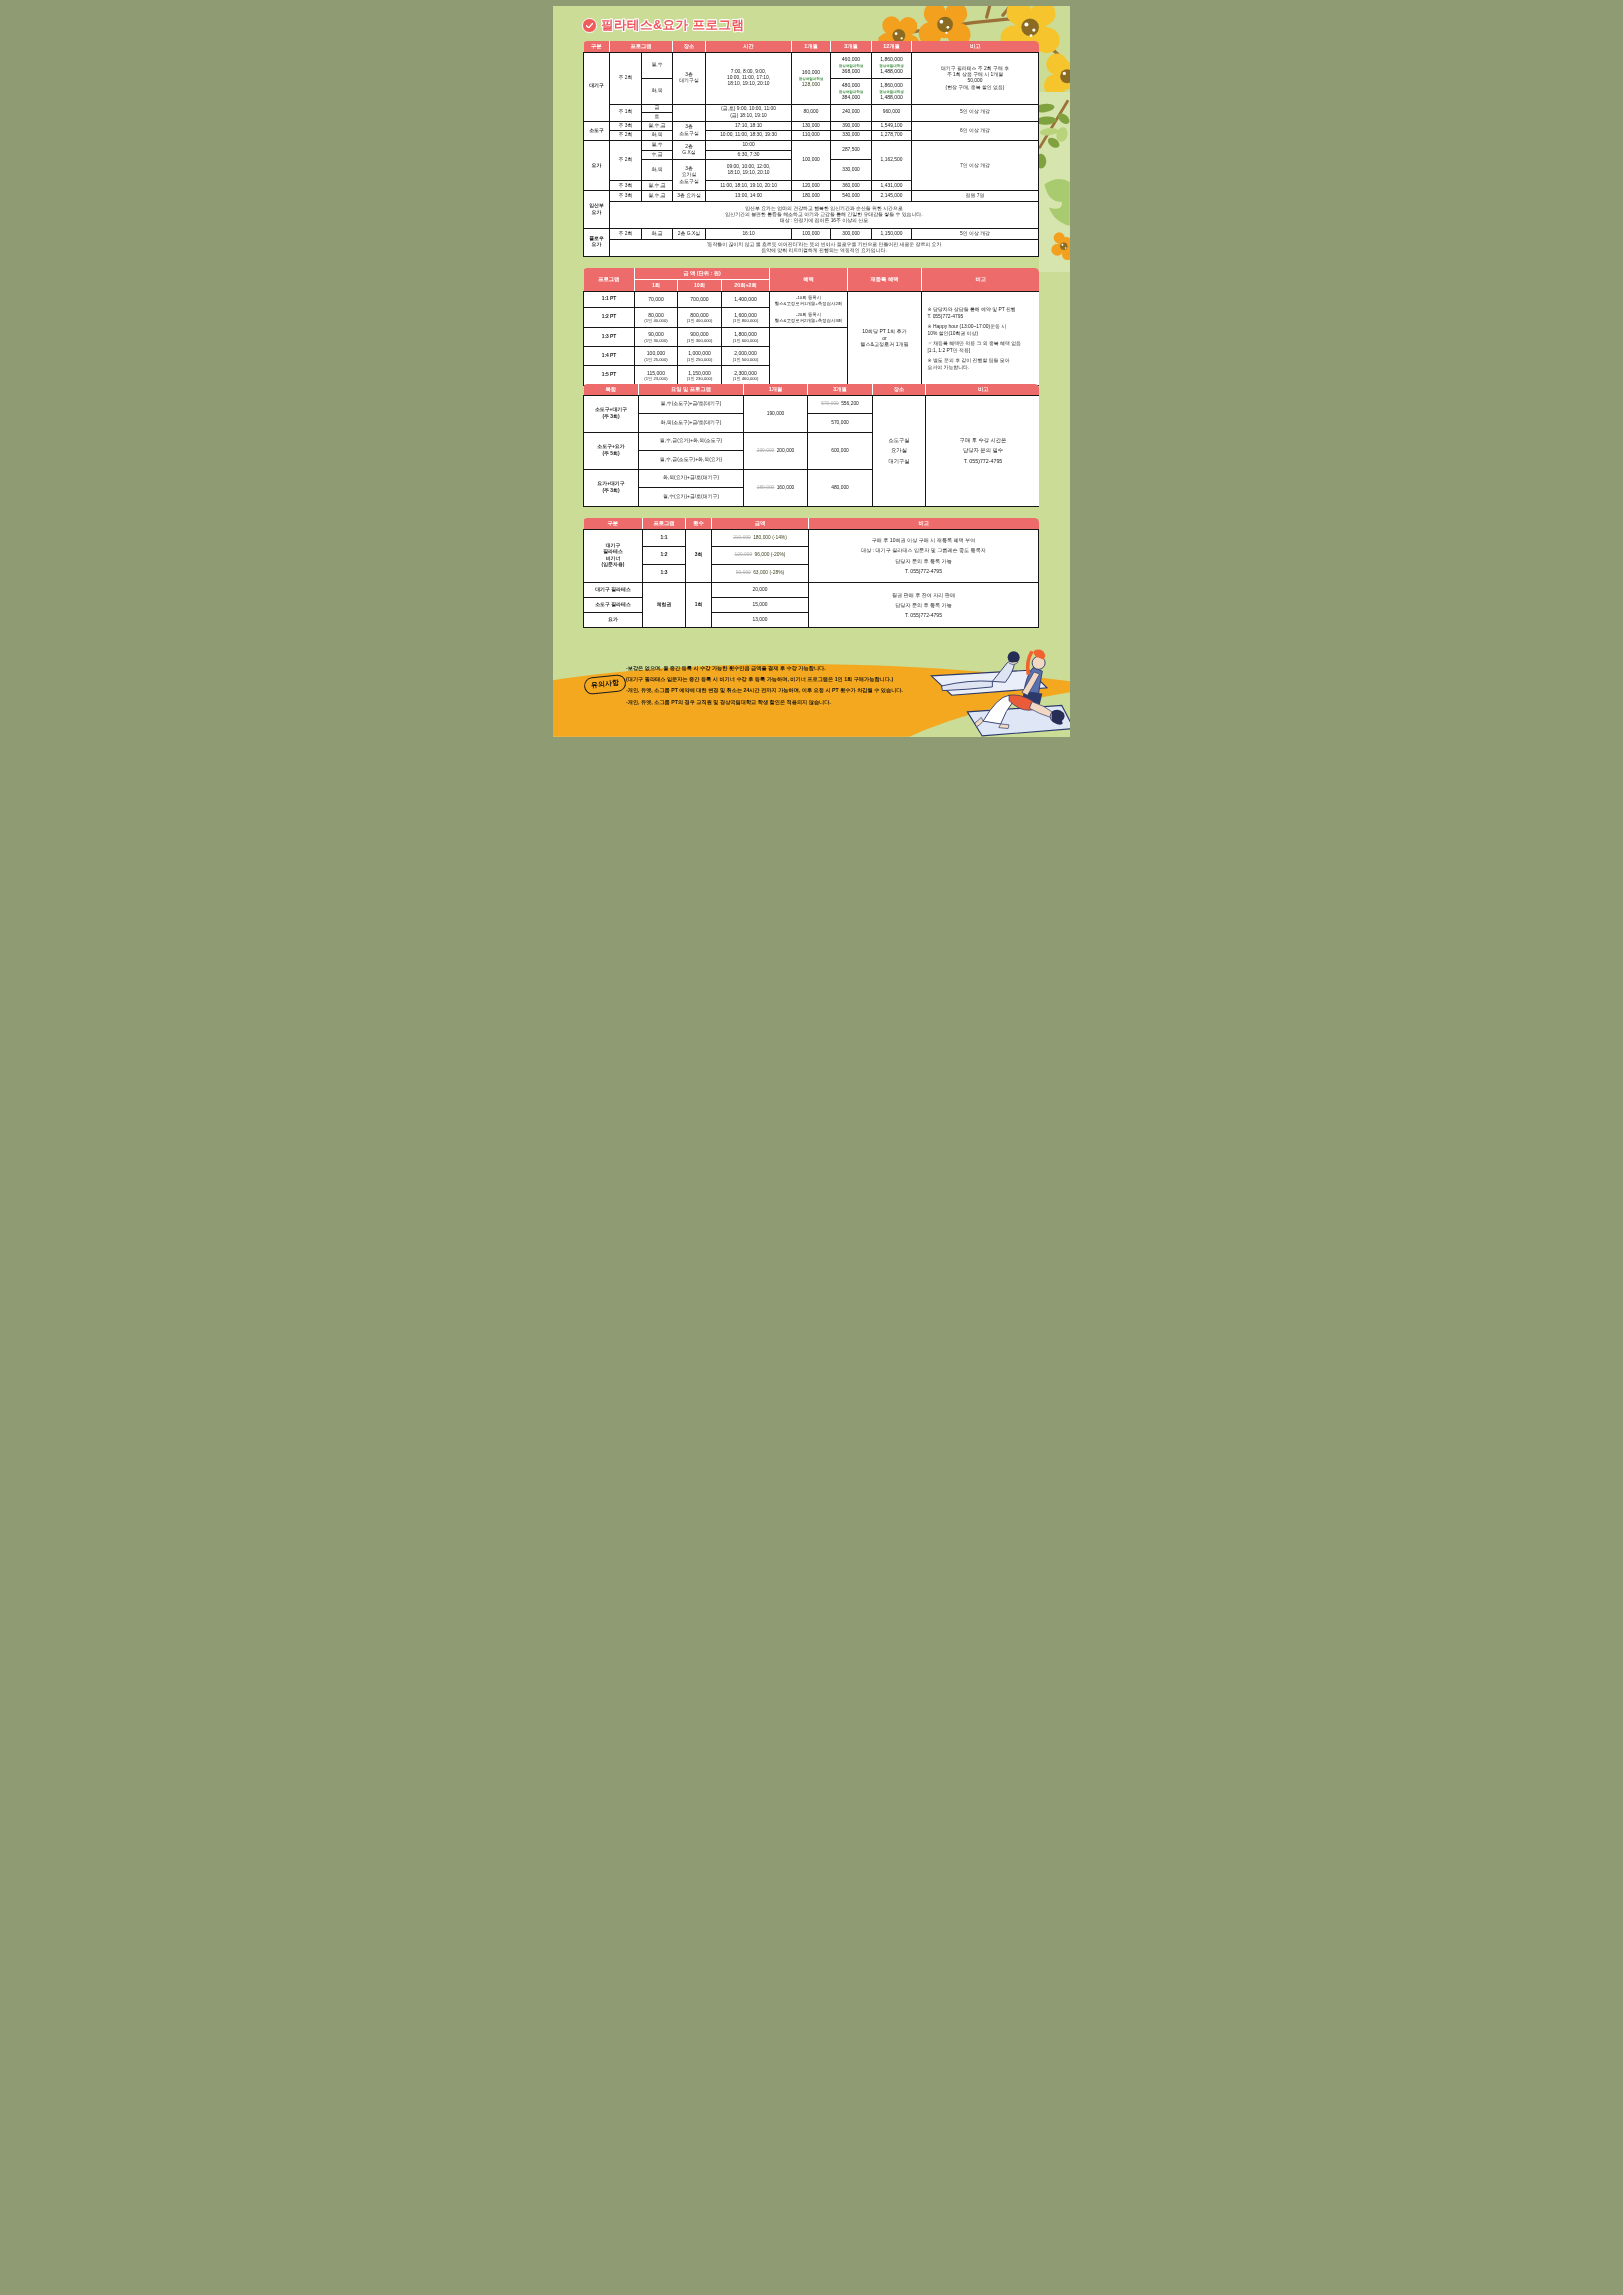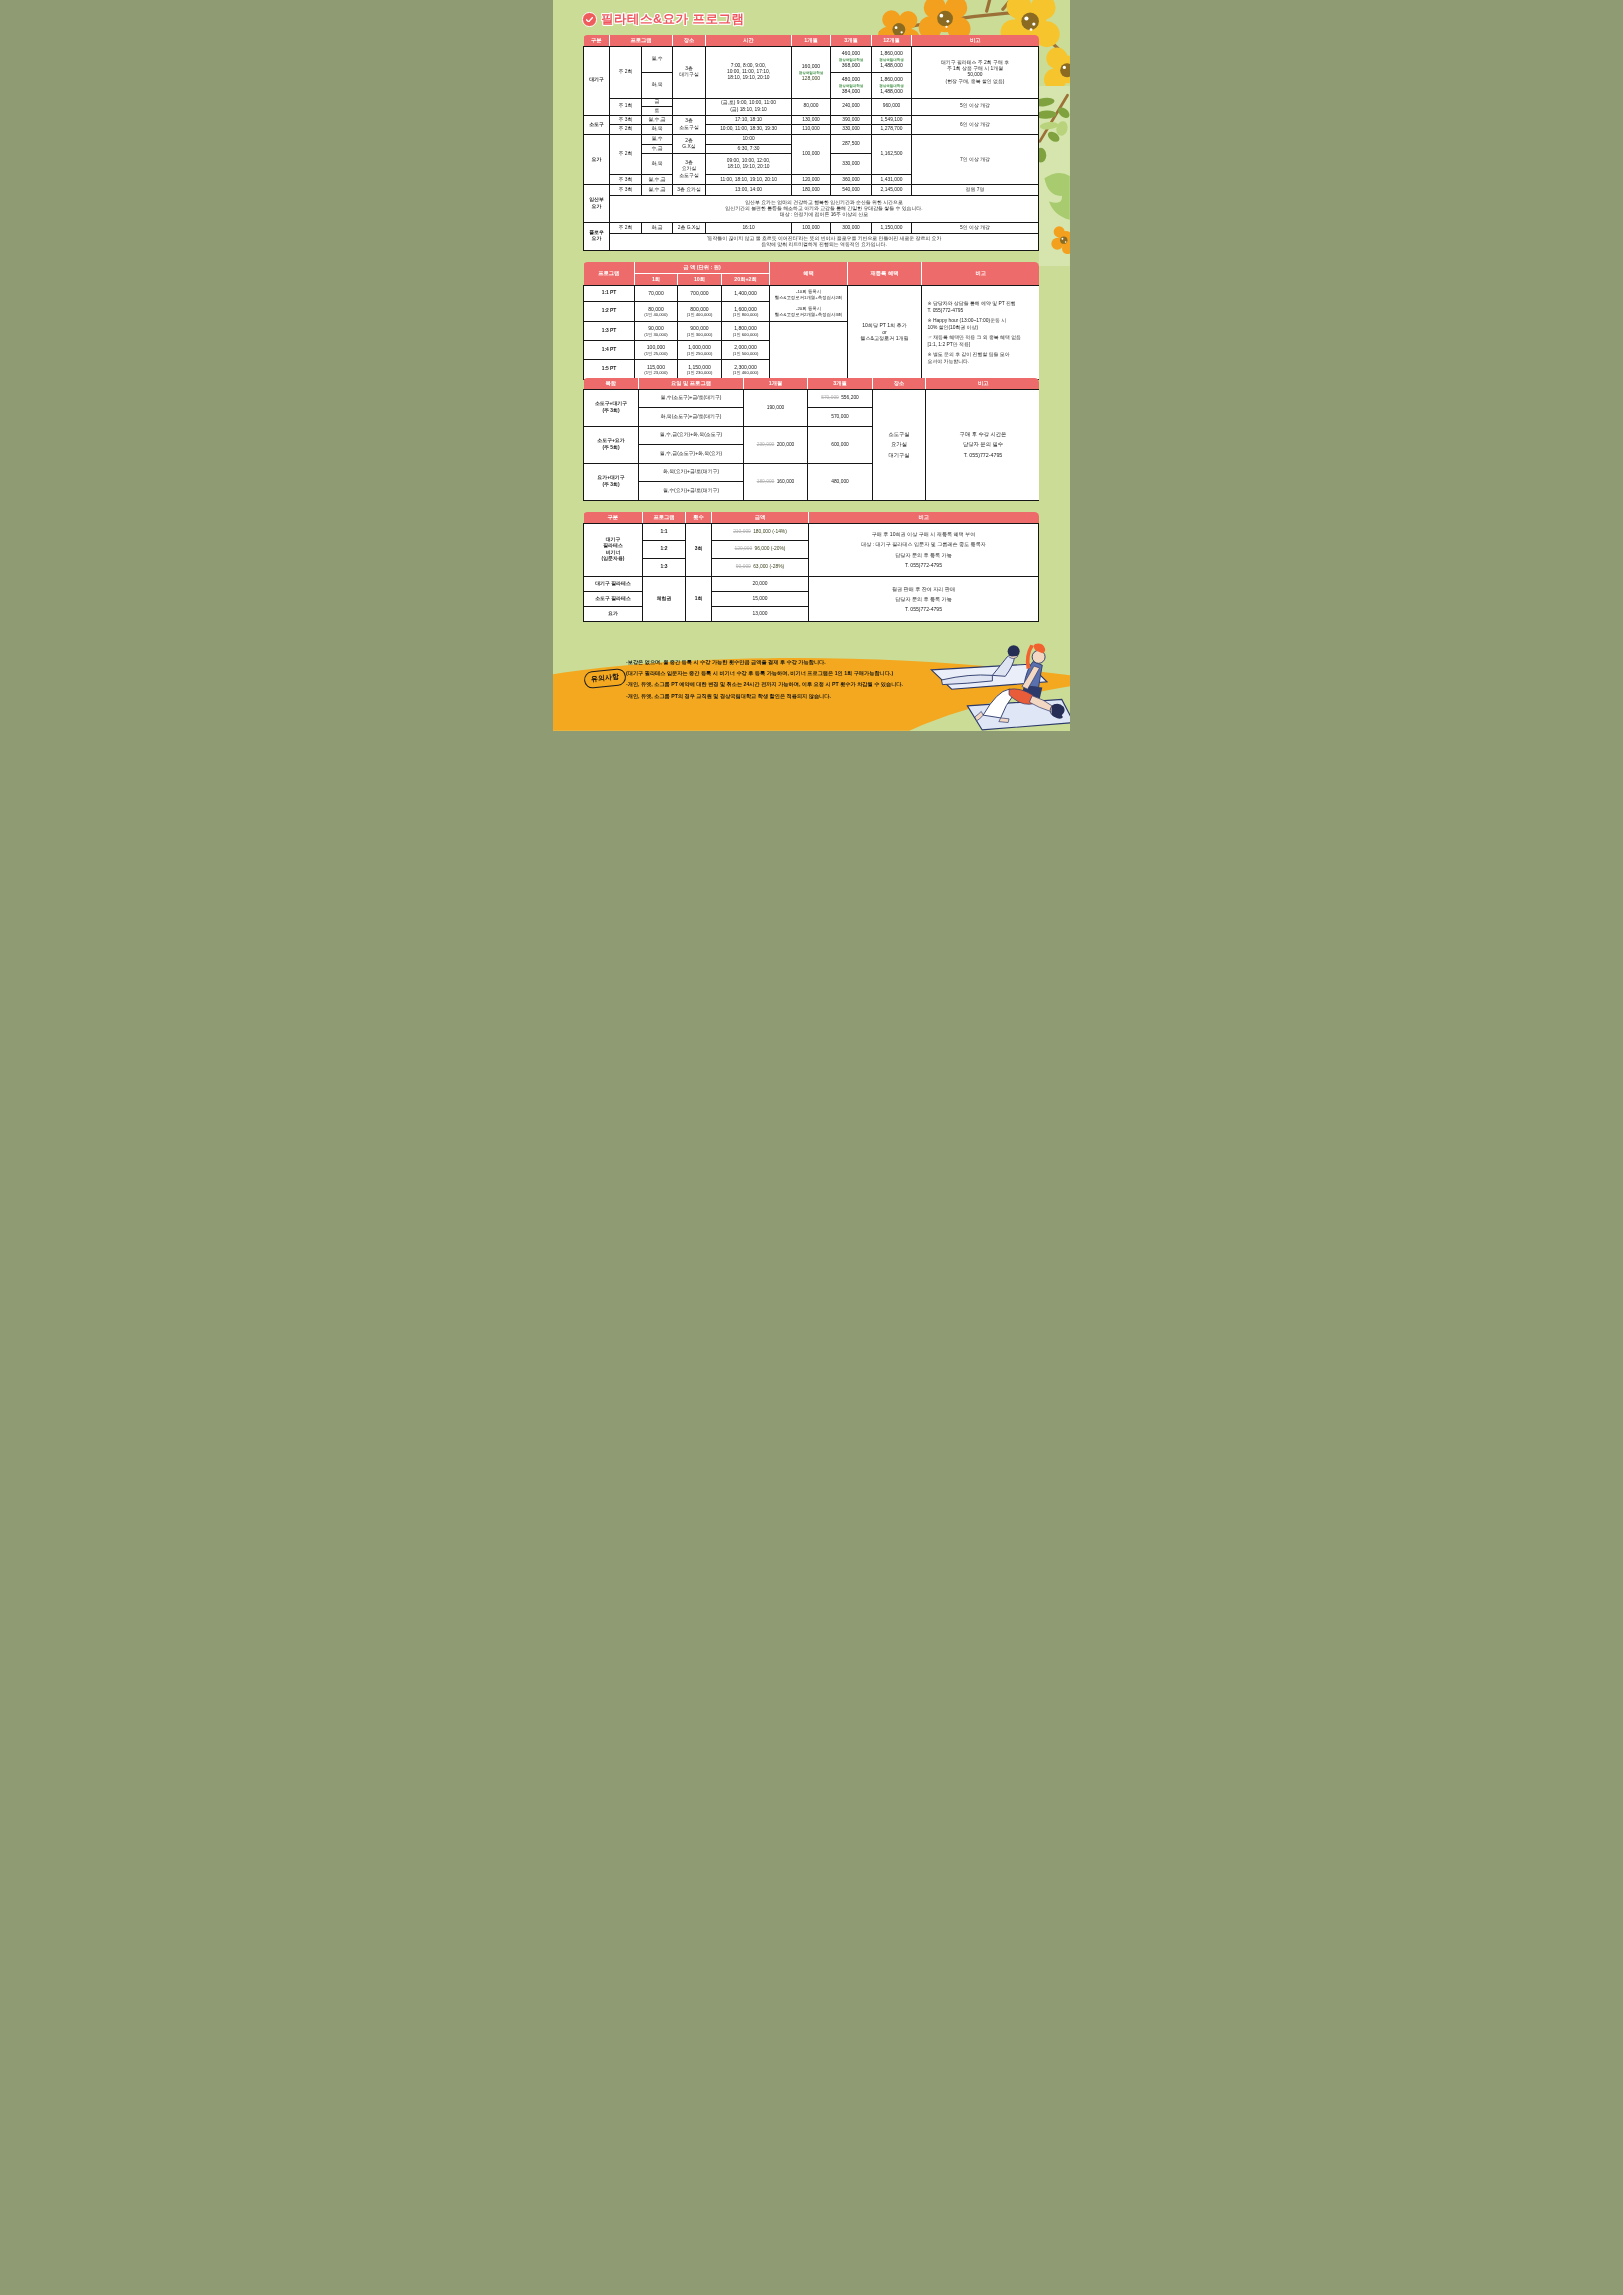--- a/index.html
+++ b/index.html
@@ -1,17 +1,17 @@
 <!DOCTYPE html>
 <html style="font-size:7.4px"><head>
 <meta charset="utf-8">
 <style>
   html,body { margin:0; padding:0; }
   body { background:#8f9b72; font-family:"Liberation Sans","DejaVu Sans",sans-serif; }
-  .page { position:relative; width:517px; height:731px; margin:0 auto; background:#cbdc97; overflow:hidden; }
+  .page { position:relative; width:517px; height:731px; margin:6px auto; background:#cbdc97; overflow:hidden; }
 
   
   .deco { position:absolute; pointer-events:none; }
 
   
   .title-row { position:absolute; left:29px; top:11px; display:flex; align-items:center; gap:4.6px; z-index:5; }
   .chk { width:12.5px; height:12.5px; border-radius:50%; background:#ee5c5c; border:0.9px solid #fff; display:flex; align-items:center; justify-content:center; flex:0 0 auto; }
   .page-title { font-size:12.5px; font-weight:bold; color:#f0585f; letter-spacing:0.5px;
     text-shadow:-0.9px -0.9px 0 #fff,0.9px -0.9px 0 #fff,-0.9px 0.9px 0 #fff,0.9px 0.9px 0 #fff,0 -0.9px 0 #fff,0 0.9px 0 #fff,-0.9px 0 0 #fff,0.9px 0 0 #fff; }
 

